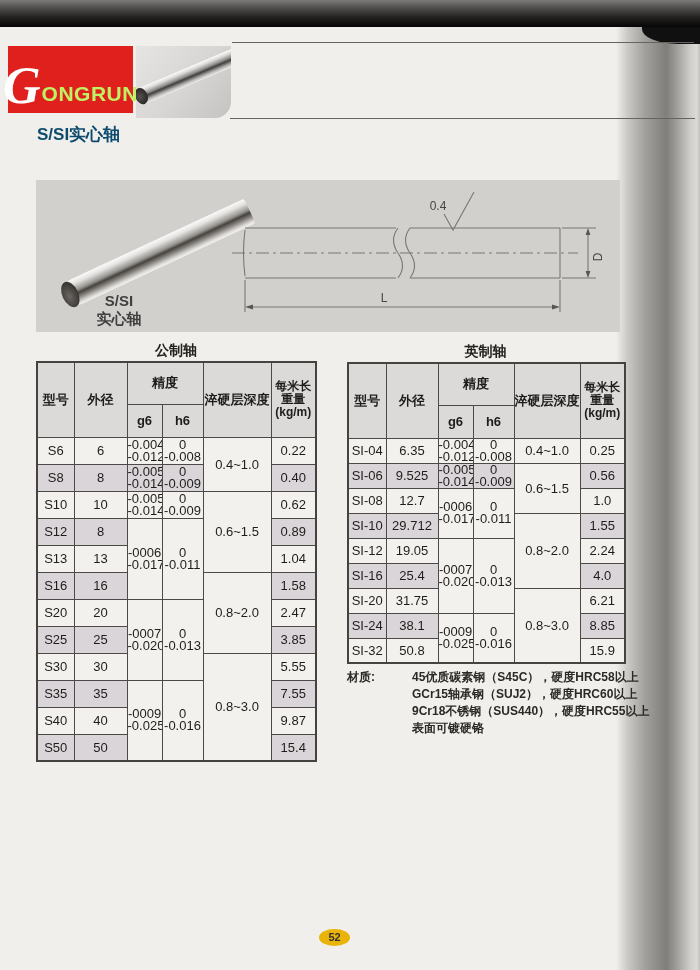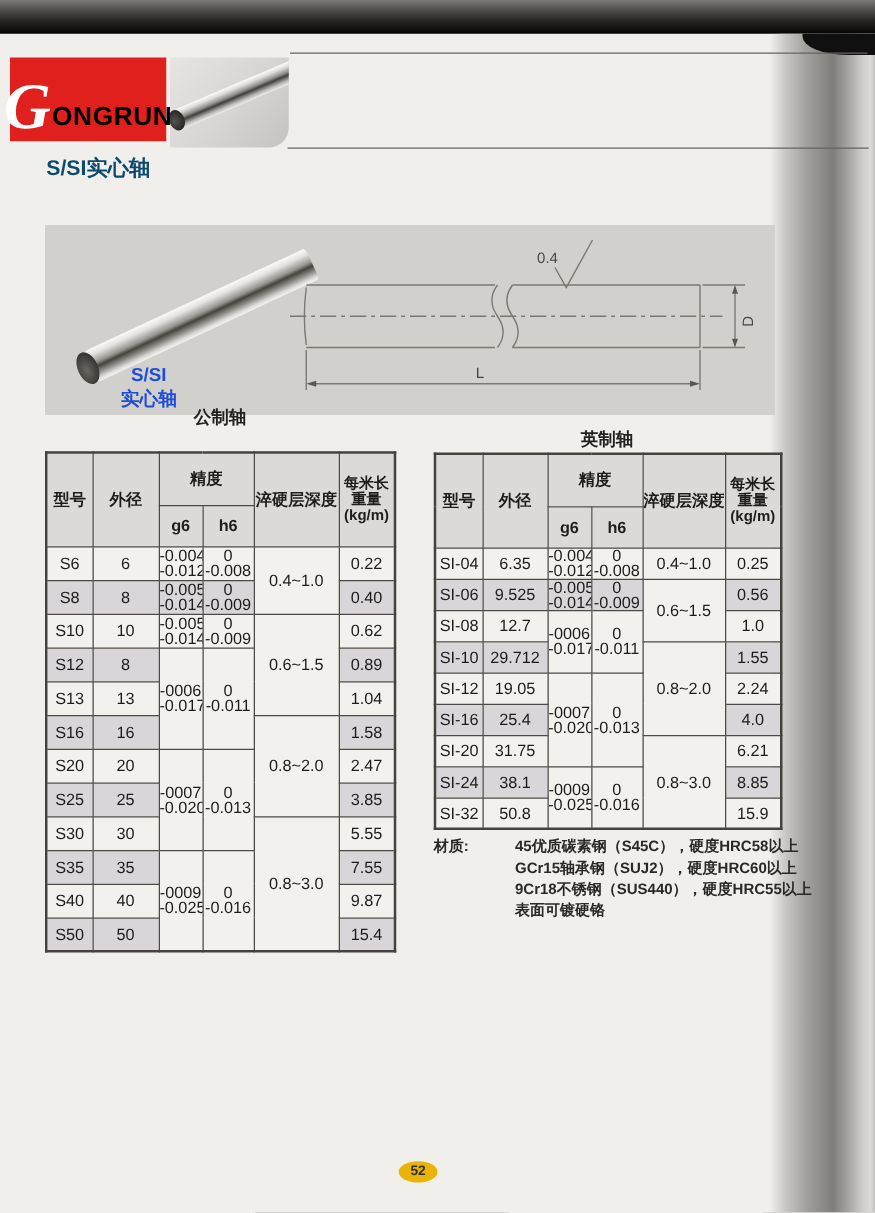--- a/index.html
+++ b/index.html
@@ -17,42 +17,42 @@
   .edge-band{position:absolute;left:616px;top:27px;width:84px;height:943px;
     background:linear-gradient(90deg,rgba(214,212,209,0) 0%,#cbc9c6 14%,#a3a19e 34%,
       #8b8986 52%,#807e7b 60%,#a5a3a0 74%,#cfcdca 88%,#dddbd8 96%,#c2c0bd 100%);}
 
   .rule{position:absolute;height:1px;background:#67635f;}
 
   
   .logo{position:absolute;left:8px;top:46px;width:125px;height:67px;display:flex;
     align-items:flex-end;justify-content:center;padding-bottom:6px;box-sizing:border-box;}
   .logo-g{color:#fff;font:italic 700 52px/0.8 "Liberation Serif",serif;margin-right:1px;}
-  .logo-rest{color:#000000;font:700 21px/1 "Liberation Sans",sans-serif;letter-spacing:0.5px;
+  .logo-rest{color:#bef264;font:700 21px/1 "Liberation Sans",sans-serif;letter-spacing:0.5px;
     padding-bottom:3px;}
   .logo-photo{position:absolute;left:136px;top:46px;width:95px;height:72px;
     background:linear-gradient(130deg,#e6e5e3 0%,#d6d5d3 55%,#c4c3c1 100%);
     border-bottom-right-radius:16px;overflow:hidden;}
   .logo-shaft{position:absolute;left:0px;top:44px;width:125px;height:17px;
     transform:rotate(-23deg);transform-origin:left center;border-radius:9px 0 0 9px/50% 0 0 50%;
     background:linear-gradient(180deg,#fbfbfa 0%,#dddcda 20%,#8e8c89 45%,#413f3d 58%,#b9b7b5 82%,#efeeec 100%);}
   .logo-shaft::before{content:"";position:absolute;left:0;top:0;width:12px;height:17px;
     border-radius:50%;background:radial-gradient(ellipse at 35% 50%,#55524f 0%,#2b2927 70%);}
 
   .page-title{position:absolute;left:37px;top:123px;font-size:17px;font-weight:700;color:#0c4a6e;}
 
   
   .panel{position:absolute;left:36px;top:180px;width:584px;height:152px;background:#d2d0cd;overflow:hidden;}
   .photo-shaft{position:absolute;left:28px;top:104px;width:205px;height:27px;
     transform:rotate(-25deg);transform-origin:left center;
     border-radius:14px 2px 2px 14px/50% 4px 4px 50%;
     background:linear-gradient(180deg,#fafaf9 0%,#e4e3e1 18%,#96948f 44%,#46433f 56%,#8a8783 72%,#dedcda 90%,#f4f3f1 100%);}
   .photo-shaft::before{content:"";position:absolute;left:-1px;top:0;width:16px;height:27px;
     border-radius:50%;background:radial-gradient(ellipse at 40% 55%,#6b6763 0%,#34312e 75%);}
-  .panel-label{position:absolute;font-size:15px;font-weight:700;color:#1d4ed8;width:110px;text-align:center;}
+  .panel-label{position:absolute;font-size:15px;font-weight:700;color:#404040;width:110px;text-align:center;}
   .panel svg{position:absolute;left:0;top:0;}
 
   
   .tbl-title{position:absolute;font-size:14px;font-weight:700;color:#242220;text-align:center;}
 
   
   table.spec{border-collapse:collapse;table-layout:fixed;position:absolute;
     border:2px solid #45423f;}
   table.spec td,table.spec th{border:1px solid #4c4946;padding:0;color:#1f1d1b;
     text-align:center;vertical-align:middle;background:#f3f1ee;font-weight:400;
@@ -137,21 +137,21 @@
         <polygon points="524,127 516,124.6 516,129.4"></polygon>
       </g>
       <g fill="#474441" font-size="12" font-family="Liberation Sans, DejaVu Sans, sans-serif">
         <text x="402" y="30" text-anchor="middle">0.4</text>
         <text x="348" y="122" text-anchor="middle">L</text>
         <text x="566" y="77" transform="rotate(-90 566 77)" text-anchor="middle">D</text>
       </g>
     </svg>
   </div>
 
-  <div class="tbl-title" style="left:36px;top:325px;width:280px;">公制轴</div>
+  <div class="tbl-title" style="left:36px;top:342px;width:280px;">公制轴</div>
   <div class="tbl-title" style="left:347px;top:343px;width:277px;">英制轴</div>
 
   <table class="spec metric" style="left:36px;top:361px;width:280px;">
     <colgroup>
         <col style="width:37px">
         <col style="width:53px">
         <col style="width:35px">
         <col style="width:41px">
         <col style="width:68px">
         <col style="width:45px">

